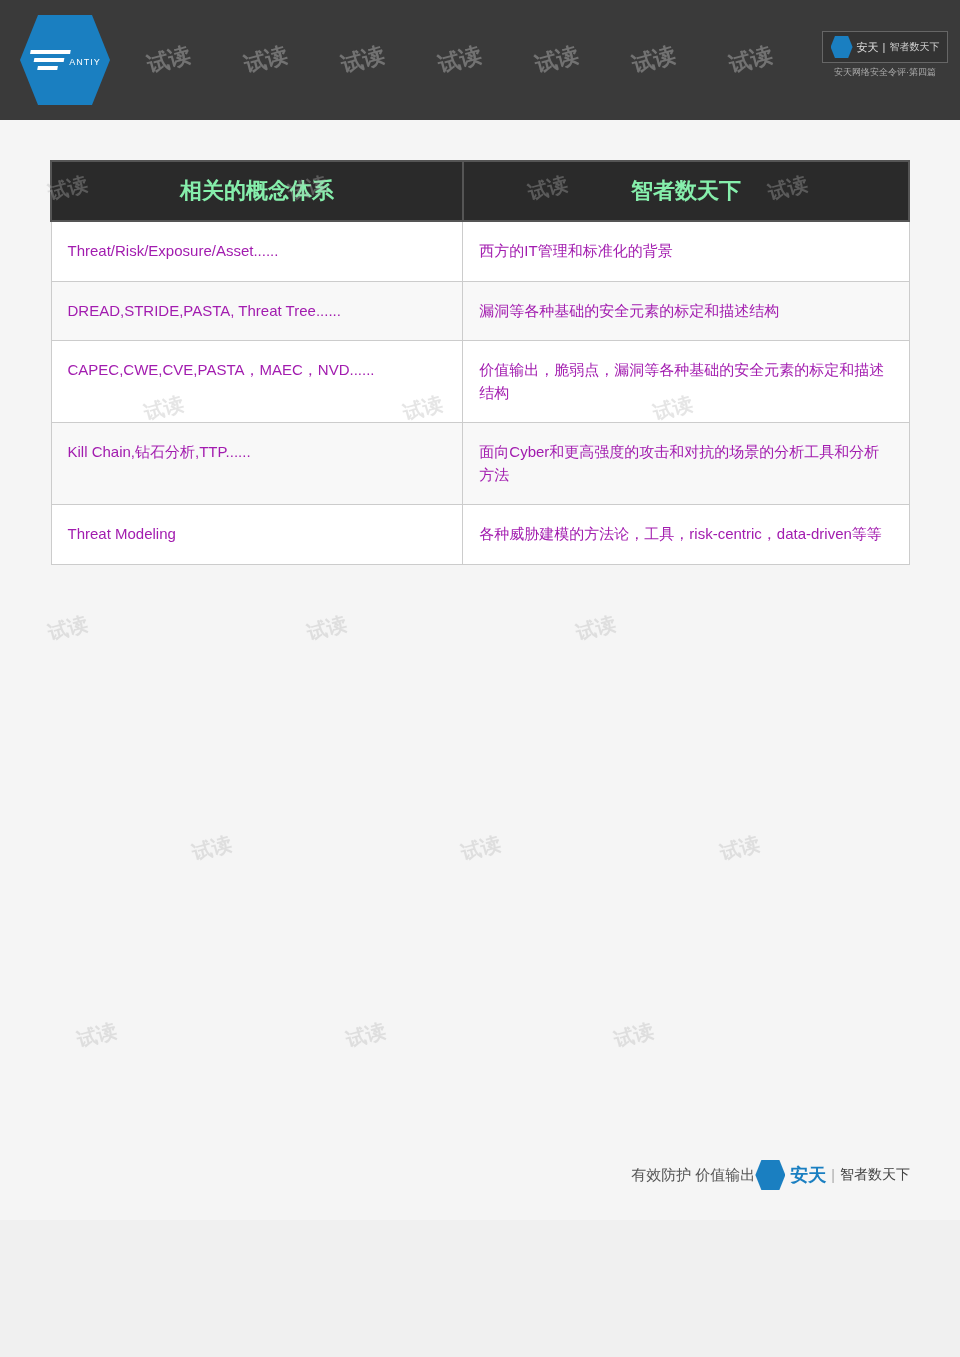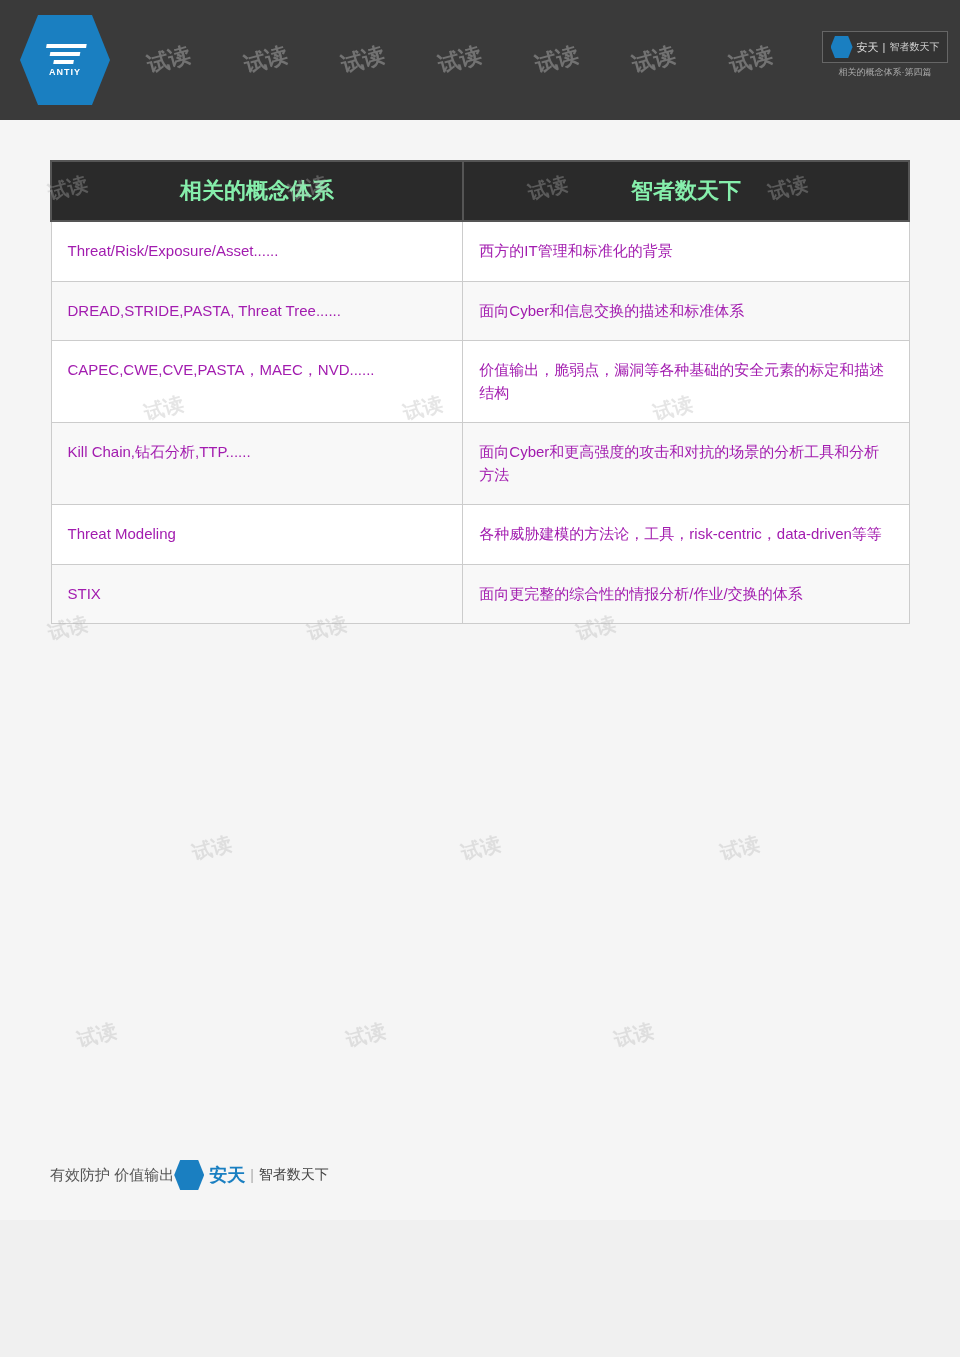--- a/index.html
+++ b/index.html
@@ -24,24 +24,23 @@
 
     .header-logo {
       width: 90px;
       height: 90px;
       margin-left: 20px;
       background: #1a7fc1;
       clip-path: polygon(20% 0%, 80% 0%, 100% 50%, 80% 100%, 20% 100%, 0% 50%);
       display: flex;
       align-items: center;
       justify-content: center;
-      flex-direction: column;
+      flex-direction: row;
       position: relative;
       z-index: 10;
-      font-weight: bold;
     }
 
     .logo-lines {
       display: flex;
       flex-direction: column;
       gap: 4px;
       transform: skewX(-10deg);
     }
 
     .logo-line {
@@ -190,21 +189,21 @@
       width: 52%;
     }
 
     
     .footer {
       position: absolute;
       bottom: 30px;
       left: 50px;
       right: 50px;
       display: flex;
-      justify-content: flex-start;
+      justify-content: flex-end;
       align-items: center;
     }
 
     .footer-left {
       color: #555;
       font-size: 15px;
     }
 
     .footer-right {
       display: flex;
@@ -254,21 +253,21 @@
     <span class="wm-text">试读</span>
   </div>
 
   <div class="header-right-logo">
     <div class="antiy-brand">
       <div class="brand-icon-small"></div>
       <span class="brand-text">安天</span>
       <span class="brand-text" style="color:#ddd;">|</span>
       <span class="brand-text" style="color:#ccc; font-size:10px;">智者数天下</span>
     </div>
-    <div class="brand-subtitle">相关的概念体系·第四篇</div>
+    <div class="brand-subtitle">安天网络安全令评·第四篇</div>
   </div>
 </div>
 
 <div class="main-content">
 
   <div class="main-watermarks" id="main-watermarks-container">
       <span class="main-wm" style="top: 5%; left: 5%;">试读</span>
       <span class="main-wm" style="top: 5%; left: 30%;">试读</span>
       <span class="main-wm" style="top: 5%; left: 55%;">试读</span>
       <span class="main-wm" style="top: 5%; left: 80%;">试读</span>
@@ -293,37 +292,33 @@
         <th>智者数天下</th>
       </tr>
     </thead>
     <tbody id="table-body">
     <tr>
           <td>Threat/Risk/Exposure/Asset......</td>
           <td>西方的IT管理和标准化的背景</td>
         </tr>
         <tr>
           <td>DREAD,STRIDE,PASTA, Threat Tree......</td>
-          <td>面向Cyber和信息交换的描述和标准体系</td>
+          <td>漏洞等各种基础的安全元素的标定和描述结构</td>
         </tr>
         <tr>
           <td>CAPEC,CWE,CVE,PASTA，MAEC，NVD......</td>
           <td>价值输出，脆弱点，漏洞等各种基础的安全元素的标定和描述结构</td>
         </tr>
         <tr>
           <td>Kill Chain,钻石分析,TTP......</td>
           <td>面向Cyber和更高强度的攻击和对抗的场景的分析工具和分析方法</td>
         </tr>
         <tr>
           <td>Threat Modeling</td>
           <td>各种威胁建模的方法论，工具，risk-centric，data-driven等等</td>
-        </tr>
-        <tr>
-          <td>STIX</td>
-          <td>面向更完整的综合性的情报分析/作业/交换的体系</td>
         </tr>
       </tbody>
   </table>
 
   <div class="footer">
     <span class="footer-left">有效防护 价值输出</span>
     <div class="footer-right">
       <div class="footer-logo-icon"></div>
       <span class="footer-brand-text">安天</span>
       <span style="color:#aaa; font-size:14px;">|</span>

